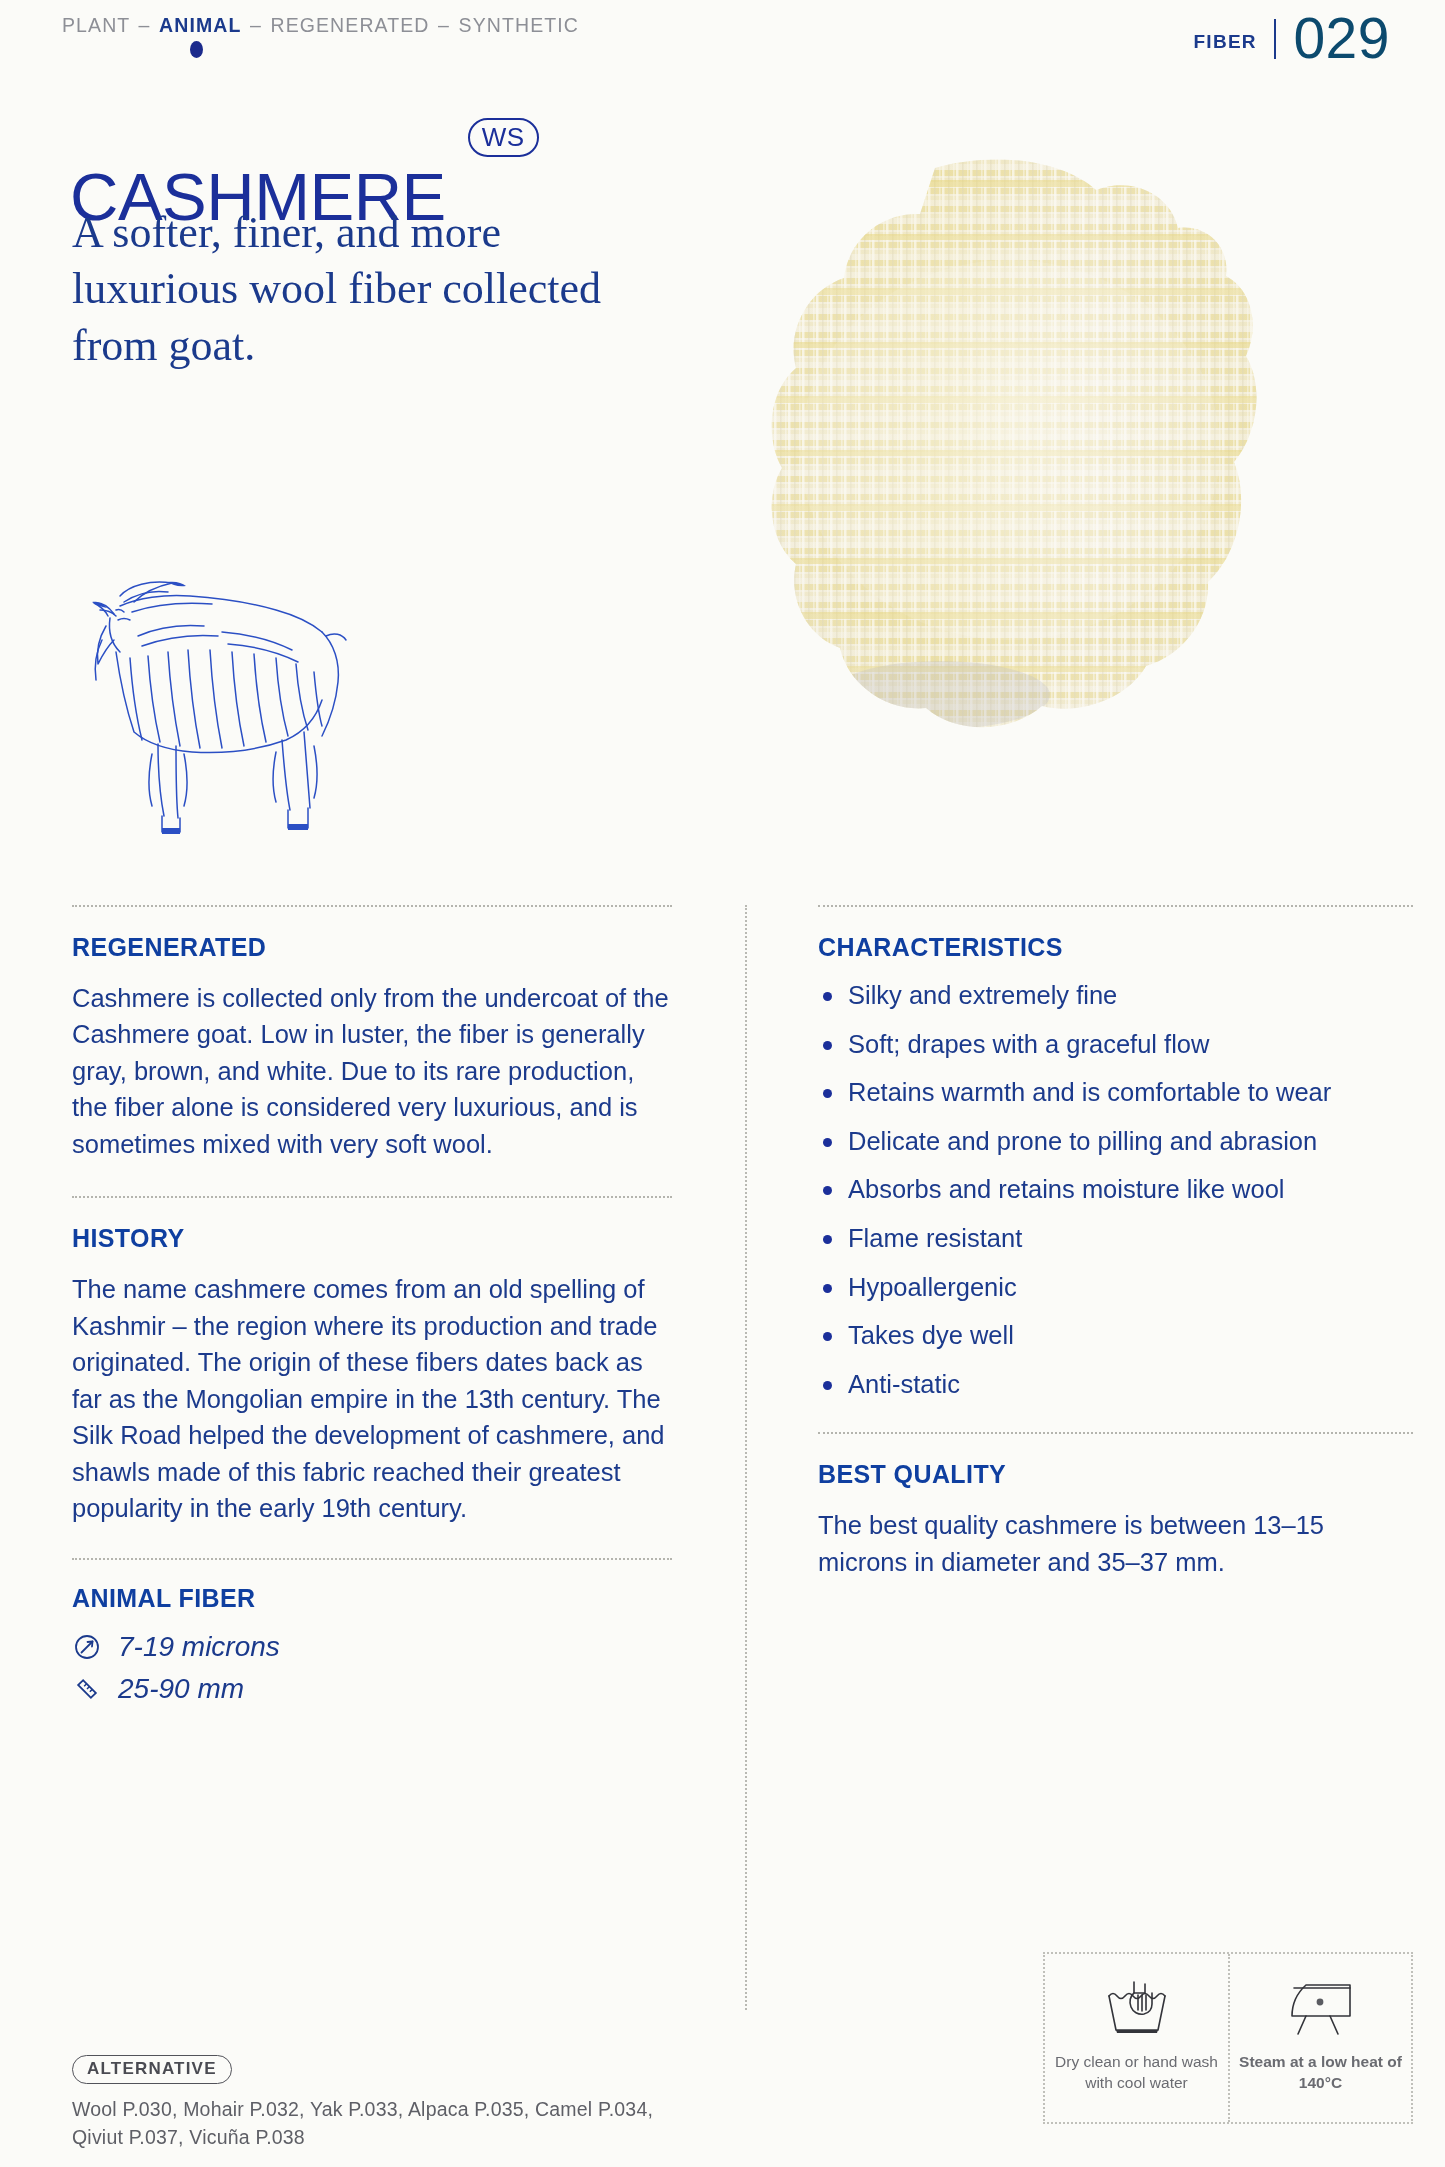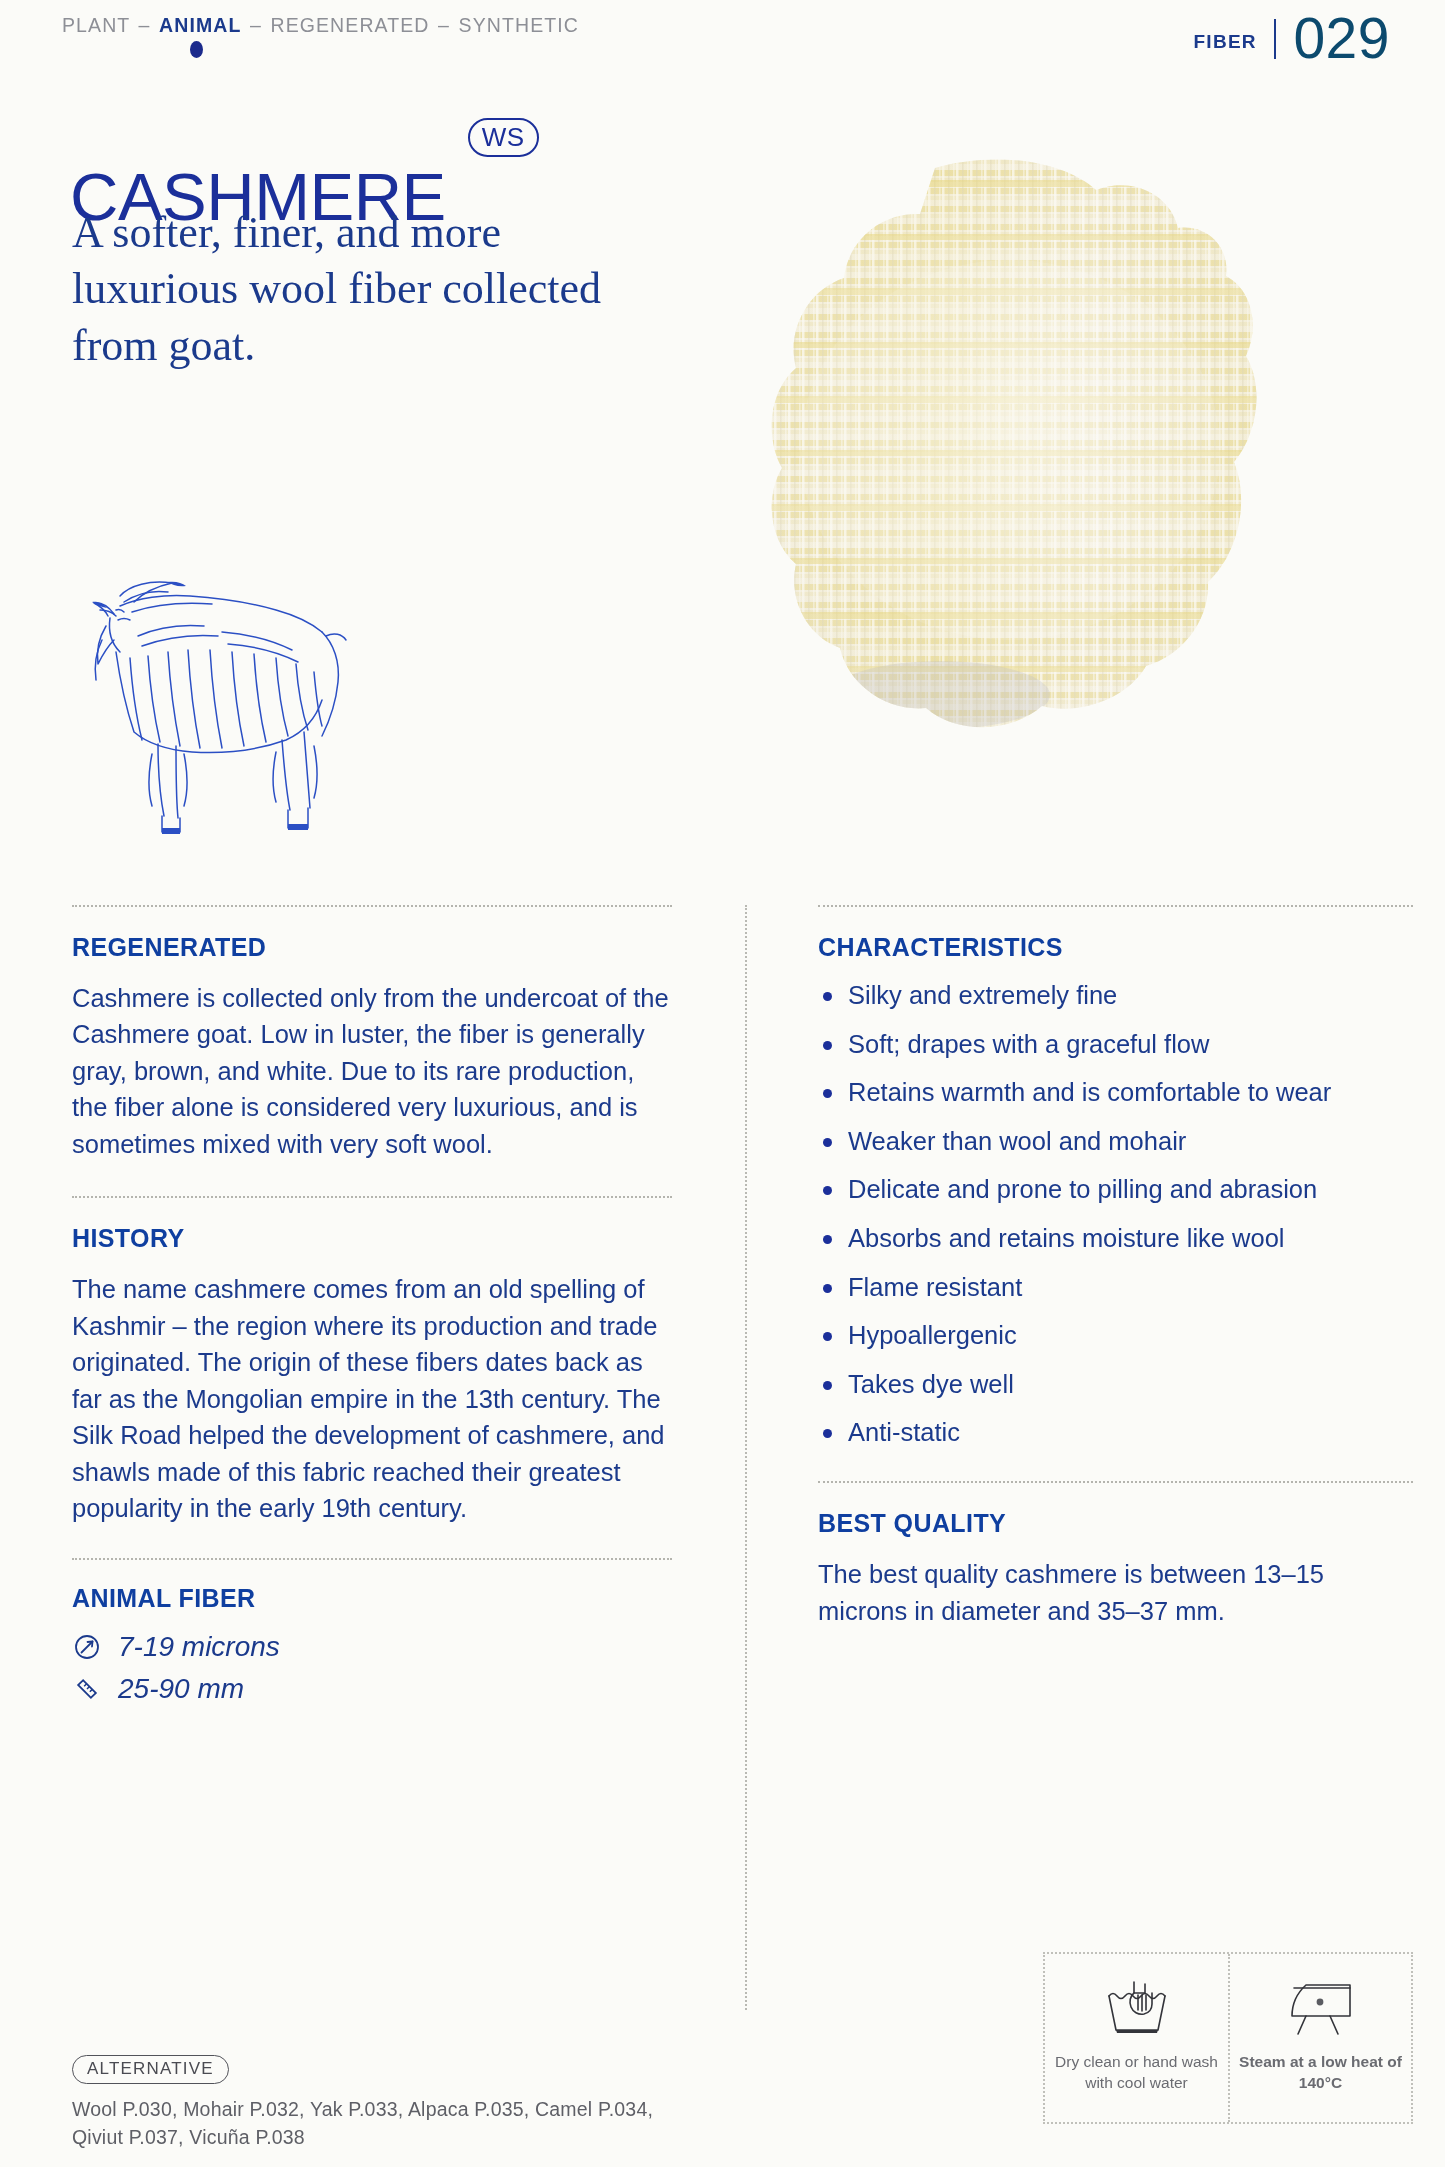--- a/index.html
+++ b/index.html
@@ -216,20 +216,21 @@
   }
   .alt-pill {
     display: inline-block;
     border: 1.8px solid #52535a;
     border-radius: 999px;
     padding: 3px 14px 4px 14px;
     font-size: 17px;
     letter-spacing: 1.2px;
     color: #4a4b52;
     margin-bottom: 12px;
+    font-weight: bold;
   }
   .alt-list {
     font-size: 19.5px;
     line-height: 1.42;
     color: #5e5f66;
     letter-spacing: 0.2px;
   }
   
   .care-box {
     position: absolute;
@@ -444,21 +445,20 @@
   </div>
 
   <div class="col-right">
 
     <div class="rule"></div>
     <h2 class="sec">CHARACTERISTICS</h2>
     <ul class="chars">
       <li>Silky and extremely fine</li>
       <li>Soft; drapes with a graceful flow</li>
       <li>Retains warmth and is comfortable to wear</li>
-      <li>Weaker than wool and mohair</li>
       <li>Delicate and prone to pilling and abrasion</li>
       <li>Absorbs and retains moisture like wool</li>
       <li>Flame resistant</li>
       <li>Hypoallergenic</li>
       <li>Takes dye well</li>
       <li>Anti-static</li>
     </ul>
 
     <div class="rule" style="margin-top:32px"></div>
     <h2 class="sec">BEST QUALITY</h2>

